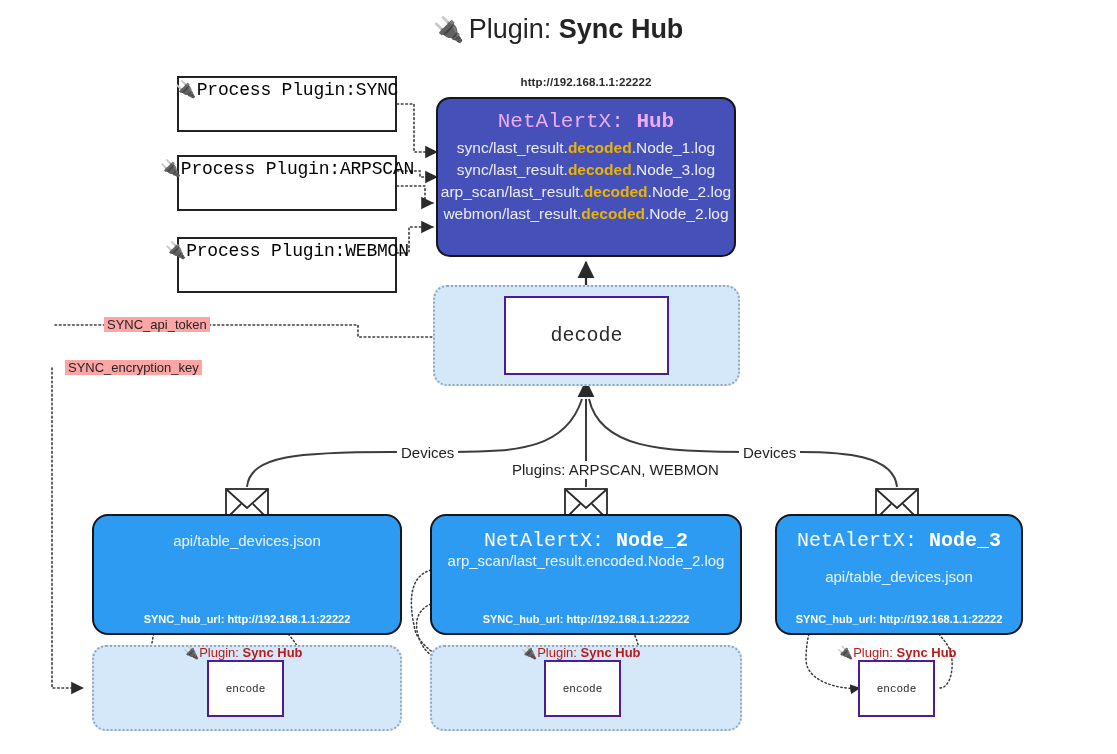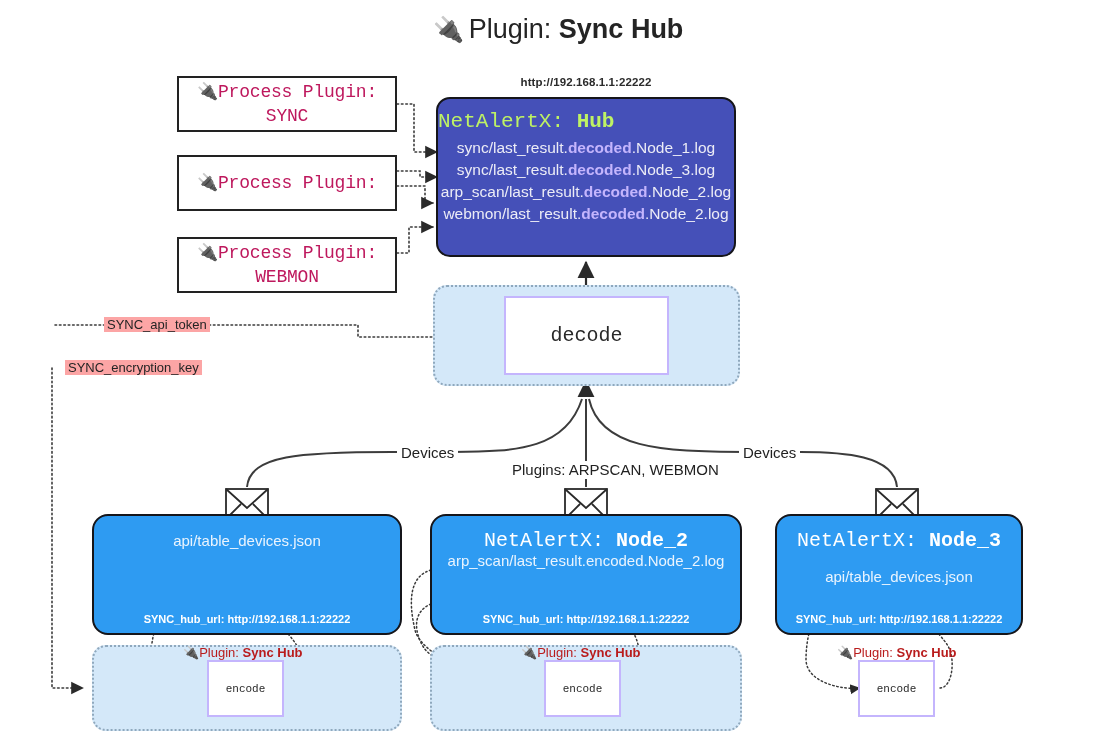--- a/index.html
+++ b/index.html
@@ -10,44 +10,44 @@
   .abs{position:absolute;box-sizing:border-box;}
 
   
   #title{left:0;top:14px;width:1117px;text-align:center;font-size:27px;color:#242424;}
   #title .plug{font-size:25px;margin-right:4px;}
   #title .b{font-weight:bold;}
 
   
   .procbox{background:#ffffff;border:2px solid #222;
            font-family:"Liberation Mono","DejaVu Sans Mono",monospace;
-           font-size:18px;color:#be185d;text-align:center;
-           display:flex;flex-direction:column;justify-content:center;
+           font-size:18px;color:#000000;text-align:center;
+           display:flex;flex-direction:row;justify-content:center;
            line-height:1.35;letter-spacing:-.2px;}
   .procbox .l1{white-space:nowrap;}
   .procbox .plug{font-family:"DejaVu Sans",sans-serif;font-size:17px;}
 
   
   #hub{left:436px;top:97px;width:300px;height:160px;background:#4550b8;
        border:2px solid #15151a;border-radius:14px;}
-  #hub .htitle{margin-top:11px;color:#bef264;font-size:21px;
+  #hub .htitle{margin-top:11px;text-align:center;color:#f0abfc;font-size:21px;
        font-family:"Liberation Mono","DejaVu Sans Mono",monospace;}
   #hub .htitle b{font-weight:bold;}
   #hub .row{color:#ececf6;font-size:15.5px;text-align:center;margin-top:4px;
        white-space:nowrap;}
-  #hub .row b{font-weight:bold;color:#c4b5fd;}
+  #hub .row b{font-weight:bold;color:#eab308;}
   #hub .rows{margin-top:6px;}
   #huburl{left:436px;top:76px;width:300px;text-align:center;font-size:11.5px;
        color:#2b2b2b;font-weight:bold;letter-spacing:.1px;}
 
   
   .lightbox{background:#d4e8f9;border:2.5px dotted #8fa8bd;border-radius:14px;}
 
   
-  .whitebox{background:#ffffff;border:2px solid #c4b5fd;display:flex;
+  .whitebox{background:#ffffff;border:2px solid #4c1d95;display:flex;
             align-items:center;justify-content:center;
             font-family:"Liberation Mono","DejaVu Sans Mono",monospace;
             color:#2a2a2a;}
   #decodebox{left:504px;top:296px;width:165px;height:79px;font-size:20px;}
   .encodebox{width:77px;height:57px;font-size:11px;}
 
   
   .node{background:#2e9bf2;border:2px solid #15151a;border-radius:16px;}
   .node .ntitle{text-align:center;color:#ffffff;font-size:20px;margin-top:13px;
        font-family:"Liberation Mono","DejaVu Sans Mono",monospace;}
@@ -140,20 +140,21 @@
     <span class="b">Sync Hub</span>
   </div>
 
   <div class="abs procbox" style="left:177px;top:76px;width:220px;height:56px;">
     <div class="l1"><span class="plug">🔌</span><span>Process Plugin:</span></div>
     <div>SYNC</div>
   </div>
 
   <div class="abs procbox" style="left:177px;top:155px;width:220px;height:56px;">
     <div class="l1"><span class="plug">🔌</span><span>Process Plugin:</span></div>
+    <div>ARPSCAN</div>
   </div>
 
   <div class="abs procbox" style="left:177px;top:237px;width:220px;height:56px;">
     <div class="l1"><span class="plug">🔌</span><span>Process Plugin:</span></div>
     <div>WEBMON</div>
   </div>
 
   <div class="abs" id="huburl">http://192.168.1.1:22222</div>
   <div class="abs" id="hub">
     <div class="htitle">

